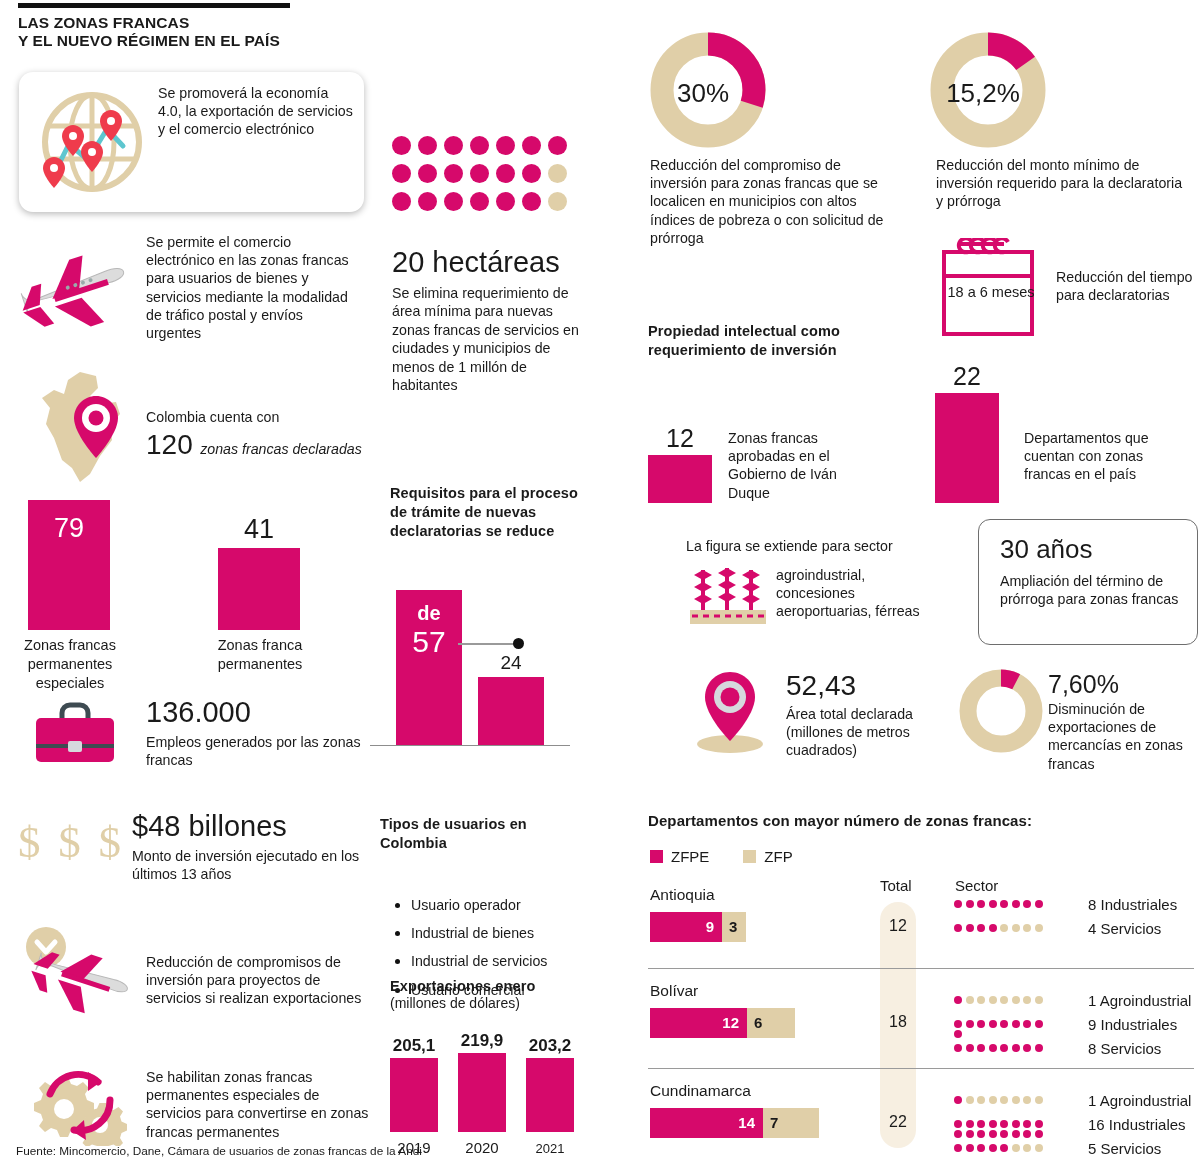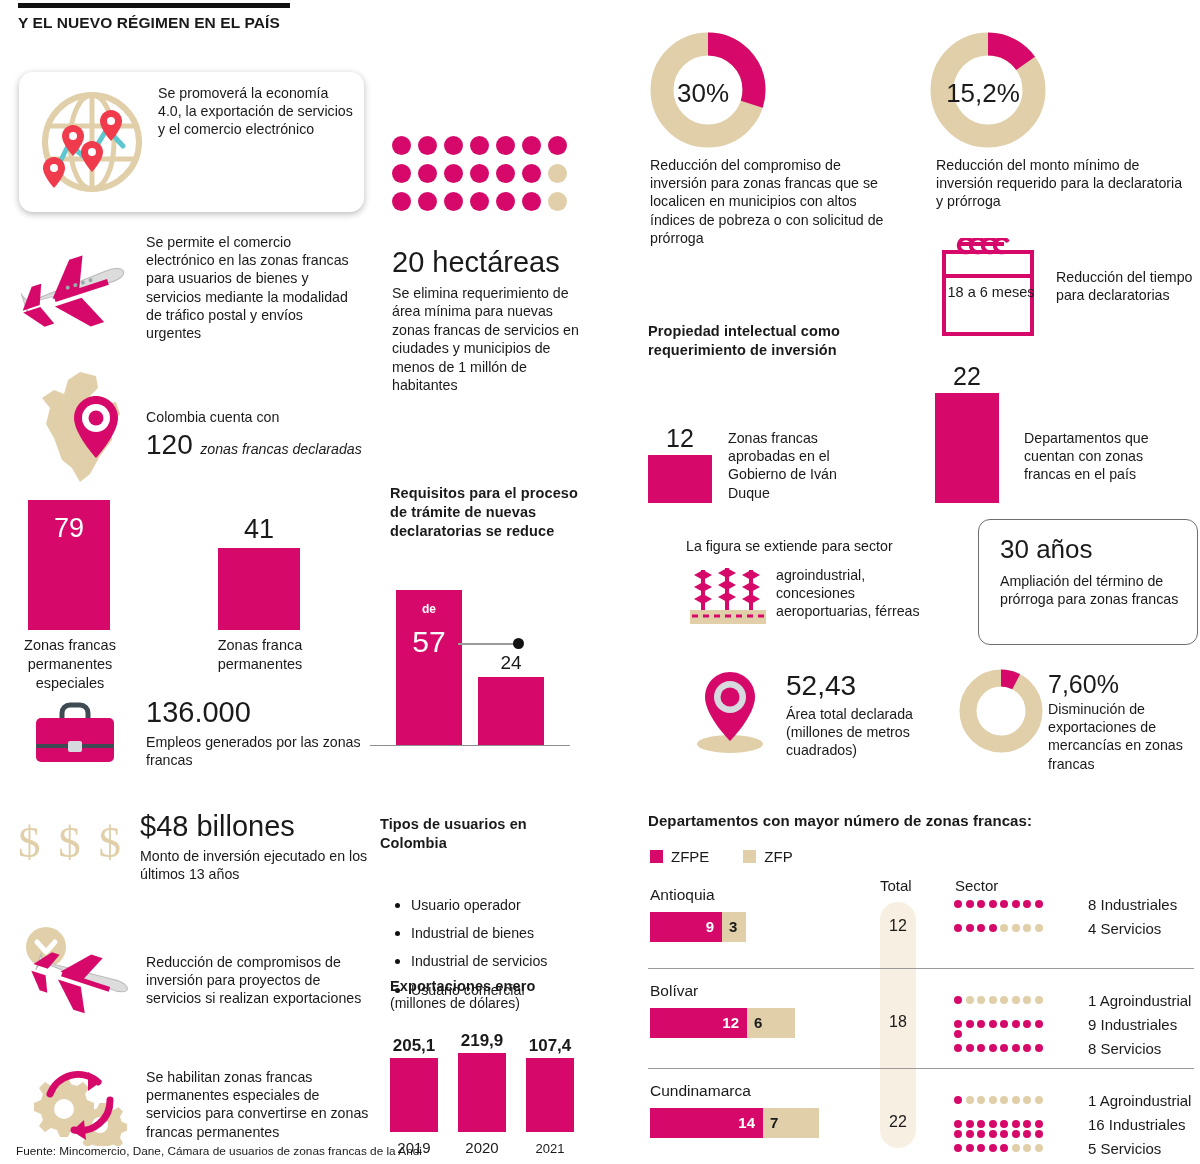--- a/index.html
+++ b/index.html
@@ -24,20 +24,21 @@
   .lbl-sm{font-size:13.5px;line-height:1.25;}
   .lbl-md{font-size:14.5px;line-height:1.3;}
   .num-w{color:#fff;}
   svg{display:block;}
 </style>
 </head>
 <body>
 
 <div class="abs rule" style="left:18px;top:3px;width:272px;height:5px;"></div>
 <div class="abs ttl" style="left:18px;top:14px;width:420px;">
+  <div>LAS ZONAS FRANCAS</div>
   <div>Y EL NUEVO RÉGIMEN EN EL PAÍS</div>
 </div>
 
 <div class="abs card" style="left:19px;top:72px;width:345px;height:140px;"></div>
 <div class="abs" style="left:35px;top:82px;width:120px;height:118px;">
   <svg viewBox="0 0 120 118" width="120" height="118">
     <circle cx="57" cy="60" r="47" fill="none" stroke="#e0cfa8" stroke-width="6"></circle>
     <ellipse cx="57" cy="60" rx="22" ry="47" fill="none" stroke="#e0cfa8" stroke-width="5"></ellipse>
     <line x1="11" y1="44" x2="103" y2="44" stroke="#e0cfa8" stroke-width="5"></line>
     <line x1="11" y1="77" x2="103" y2="77" stroke="#e0cfa8" stroke-width="5"></line>
@@ -108,21 +109,21 @@
     <rect x="4" y="44" width="78" height="4" fill="#3e4b52"></rect>
     <rect x="36" y="41" width="14" height="11" rx="2" fill="#d6d9dd"></rect>
   </svg>
 </div>
 <div class="abs" style="left:146px;top:698px;width:230px;">
   <div class="big-num" style="font-size:29px;">136.000</div>
   <div class="body-txt" style="margin-top:6px;">Empleos generados por las zonas francas</div>
 </div>
 
 <div class="abs" style="left:18px;top:820px;width:118px;height:48px;color:#e0cfa8;font-size:45px;line-height:1;letter-spacing:7px;font-family:'Liberation Serif',serif;">$ $ $</div>
-<div class="abs" style="left:140px;top:812px;width:240px;">
+<div class="abs" style="left:132px;top:812px;width:240px;">
   <div style="font-size:29px;line-height:1;">$48 billones</div>
   <div class="body-txt" style="margin-top:6px;">Monto de inversión ejecutado en los últimos 13 años</div>
 </div>
 
 <div class="abs" style="left:12px;top:925px;width:130px;height:90px;">
   <svg viewBox="0 0 130 90" width="130" height="90">
     <circle cx="34" cy="22" r="20" fill="#e0cfa8"></circle>
     <path d="M25 17 l9 10 l9 -10" fill="none" stroke="#fff" stroke-width="5" stroke-linecap="round" stroke-linejoin="round"></path>
     <g transform="rotate(18 70 58)">
       <path d="M22 60c0-6 5-10 13-11l64-4c10-1 16 2 16 5s-6 6-16 5l-64-4c-8-1-13-5-13-9z" fill="#dcdcdc" stroke="#b8b8b8" stroke-width="1"></path>
@@ -179,21 +180,21 @@
   </div>
 
 <div class="abs" style="left:392px;top:248px;width:196px;">
   <div style="font-size:29px;line-height:1;">20 hectáreas</div>
   <div class="body-txt" style="margin-top:7px;line-height:1.3;">Se elimina requerimiento de área mínima para nuevas zonas francas de servicios en ciudades y municipios de menos de 1 millón de habitantes</div>
 </div>
 
 <div class="abs ttl" style="left:390px;top:484px;width:200px;font-size:14.5px;line-height:1.32;">Requisitos para el proceso de trámite de nuevas declaratorias se reduce</div>
 
 <div class="abs bar-pink" style="left:396px;top:590px;width:66px;height:155px;"></div>
-<div class="abs num-w bold" style="left:396px;top:602px;width:66px;text-align:center;font-size:12px;">de</div>
+<div class="abs num-w bold" style="left:396px;top:602px;width:66px;text-align:center;font-size:20px;">de</div>
 <div class="abs num-w" style="left:396px;top:625px;width:66px;text-align:center;font-size:30px;">57</div>
 <div class="abs bar-pink" style="left:478px;top:677px;width:66px;height:68px;"></div>
 <div class="abs" style="left:458px;top:643px;width:62px;height:2px;background:#9a9a9a;"></div>
 <div class="abs" style="left:513px;top:638px;width:11px;height:11px;border-radius:50%;background:#111;"></div>
 <div class="abs" style="left:478px;top:652px;width:66px;text-align:center;font-size:19px;">24</div>
 <div class="abs axis" style="left:370px;top:745px;width:200px;"></div>
 
 <div class="abs ttl" style="left:380px;top:815px;width:200px;font-size:14.5px;line-height:1.3;">Tipos de usuarios en Colombia</div>
 <ul class="abs bullets" id="userslist" style="left:392px;top:898px;width:210px;">
     <li>Usuario operador</li>
@@ -207,21 +208,21 @@
   <div class="lbl-sm" style="font-size:14px;">(millones de dólares)</div>
 </div>
 <div class="abs" id="exportchart" style="left:390px;top:1040px;width:210px;height:118px;">
     <div class="bar-pink" style="position: absolute; left: 0px; bottom: 26px; width: 48px; height: 74px;"></div>
     <div style="position: absolute; left: -6px; bottom: 102px; width: 60px; text-align: center; font-size: 17px; font-weight: bold;">205,1</div>
     <div style="position: absolute; left: -6px; bottom: 2px; width: 60px; text-align: center; font-size: 15px;">2019</div>
     <div class="bar-pink" style="position: absolute; left: 68px; bottom: 26px; width: 48px; height: 79px;"></div>
     <div style="position: absolute; left: 62px; bottom: 107px; width: 60px; text-align: center; font-size: 17px; font-weight: bold;">219,9</div>
     <div style="position: absolute; left: 62px; bottom: 2px; width: 60px; text-align: center; font-size: 15px;">2020</div>
     <div class="bar-pink" style="position: absolute; left: 136px; bottom: 26px; width: 48px; height: 74px;"></div>
-    <div style="position: absolute; left: 130px; bottom: 102px; width: 60px; text-align: center; font-size: 17px; font-weight: bold;">107,4</div>
+    <div style="position: absolute; left: 130px; bottom: 102px; width: 60px; text-align: center; font-size: 17px; font-weight: bold;">203,2</div>
     <div style="position: absolute; left: 130px; bottom: 2px; width: 60px; text-align: center; font-size: 13px;">2021</div>
   </div>
 
 <div class="abs" style="left:648px;top:30px;width:120px;height:120px;">
   <svg viewBox="0 0 120 120" width="120" height="120">
     <circle cx="60" cy="60" r="46" fill="none" stroke="#e0cfa8" stroke-width="23"></circle>
     <circle cx="60" cy="60" r="46" fill="none" stroke="#d6096b" stroke-width="23" stroke-dasharray="86.7 202.4" transform="rotate(-90 60 60)"></circle>
   </svg>
 </div>
 <div class="abs" style="left:648px;top:78px;width:110px;text-align:center;font-size:26px;">30%</div>

